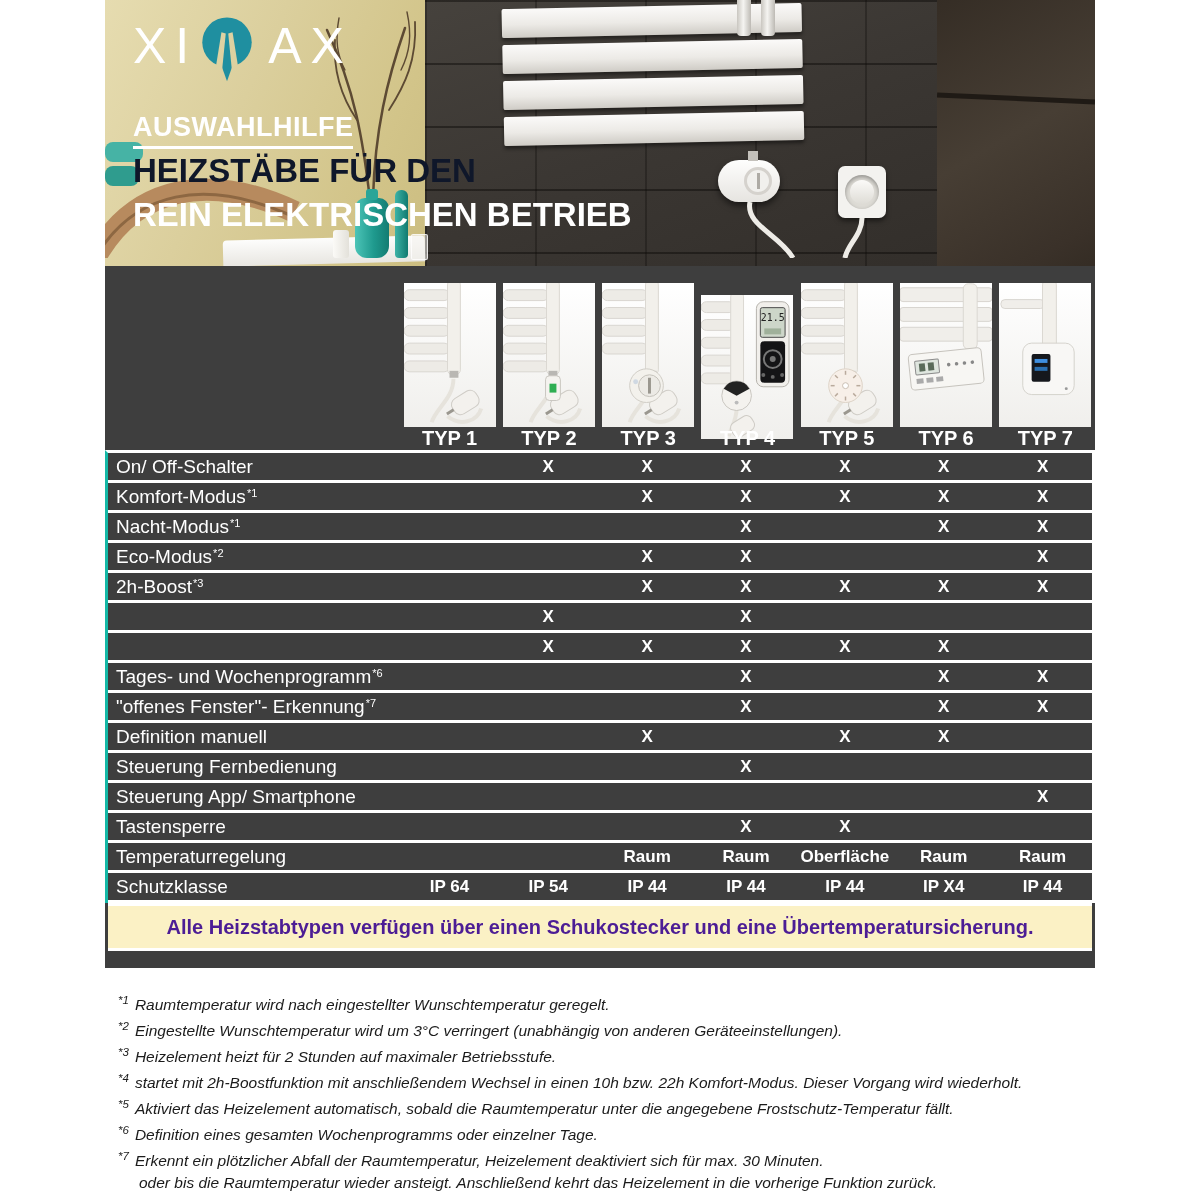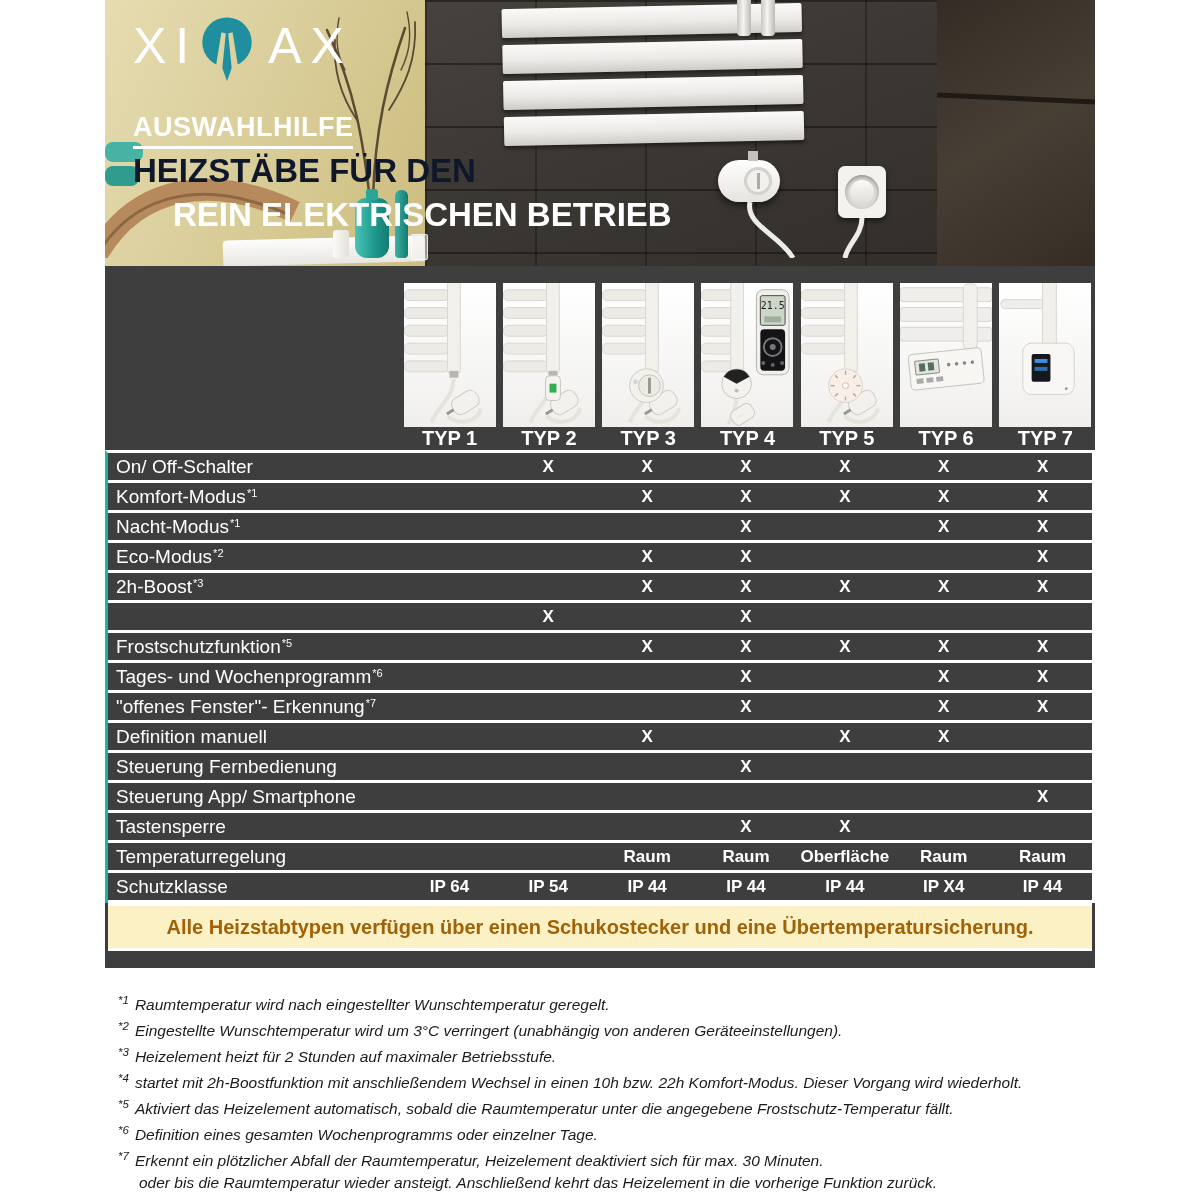--- a/index.html
+++ b/index.html
@@ -51,37 +51,37 @@
   .table-top{position:absolute;left:118px;top:238px;width:202px;height:26px;border-radius:4px 4px 0 0;
         background:linear-gradient(#fdfdfc,#e8e6e1);transform:rotate(-1.5deg);}
   .hero-svg{position:absolute;left:0;top:0;}
 
   .logo{position:absolute;left:28px;top:12px;display:flex;align-items:center;color:#fff;}
   .logo-txt{font-size:50px;font-weight:400;letter-spacing:.18em;line-height:1;}
   .logo-m{width:62px;height:68px;margin:0 10px 0 -2px;transform:translateY(3px);}
   .hero-sub{position:absolute;left:28px;top:112px;color:#fff;font-size:27px;font-weight:bold;
         letter-spacing:.5px;border-bottom:3px solid #fff;padding-bottom:3px;}
   .hero-t1{position:absolute;left:28px;top:152px;color:#0f172a;font-size:33px;font-weight:bold;}
-  .hero-t2{position:absolute;left:28px;top:196px;color:#fff;font-size:33px;font-weight:bold;margin-left:40px;}
+  .hero-t2{position:absolute;left:28px;top:196px;color:#fff;font-size:33px;font-weight:bold;}
 
   
   .board{position:absolute;left:105px;top:266px;width:990px;height:702px;background:#3e3e3e;}
   .tile{position:absolute;top:17px;width:92px;height:144px;background:linear-gradient(#ffffff,#f0efec);}
   .col-label{position:absolute;top:160px;height:24px;line-height:24px;text-align:center;
         color:#fff;font-size:20px;font-weight:bold;}
   .rows-wrap{position:absolute;left:0;top:184px;width:990px;border-top:3px solid #fff;
         border-left:3px solid #14b8a6;border-right:3px solid #fff;box-sizing:border-box;}
   .t-row{display:grid;grid-template-columns:292px repeat(7,1fr);height:27px;align-items:center;
         background:#3e3e3e;border-bottom:3px solid #fff;color:#fff;}
   .t-label{font-size:19px;padding-left:8px;white-space:nowrap;}
   .t-label .fnref{font-size:11px;position:relative;top:-6px;margin-left:1px;}
   .t-cell{text-align:center;font-size:17px;font-weight:bold;}
   .banner{position:absolute;left:3px;right:3px;top:637px;height:42px;background:#fbf1c5;
         border-top:3px solid #fff;border-bottom:3px solid #fff;
-        text-align:center;line-height:42px;font-size:20px;font-weight:bold;color:#a16207;}
+        text-align:center;line-height:42px;font-size:20px;font-weight:bold;color:#4c1d95;}
 
   
   .footnotes{position:absolute;left:118px;top:994px;width:975px;color:#1b1b1b;}
   .fn{font-style:italic;font-size:15.5px;margin-bottom:7px;line-height:1.1;}
   .fn .fns{font-size:11.5px;vertical-align:6px;margin-right:6px;}
   .fn .fn2{display:block;margin-left:21px;margin-top:5px;}
 </style>
 </head>
 <body>
 
@@ -206,21 +206,21 @@
                  <path d="M44,134 C56,144 74,140 78,126" stroke="#e6e3dc" stroke-width="4" fill="none"></path>
             <g transform="translate(62,120) rotate(-32)">
                    <rect x="-14" y="-9" width="28" height="18" rx="7" fill="#f3f1ed" stroke="#cfccc6"></rect>
                    <line x1="-22" y1="0" x2="-14" y2="0" stroke="#9a978f" stroke-width="3"></line>
             </g>
             <circle cx="45" cy="103" r="17" fill="#f3f1ec" stroke="#cfccc5"></circle>
             <circle cx="48" cy="103" r="11" fill="#eceae5" stroke="#c4c1ba"></circle>
             <line x1="48" y1="95" x2="48" y2="111" stroke="#9a978f" stroke-width="3"></line>
             <circle cx="34" cy="99" r="2.5" fill="#cfd8e2"></circle>
           </svg></div>
-        <div class="tile" style="left: 596.37px;"><svg width="92" height="144" viewBox="0 0 93 144">
+        <div class="tile" style="left: 596.37px; margin-top: 12px;"><svg width="92" height="144" viewBox="0 0 93 144">
             <rect x="0" y="6" width="34" height="11" rx="5.5" fill="#edebe6" stroke="#d9d6d0"></rect>
             <rect x="0" y="24" width="34" height="11" rx="5.5" fill="#edebe6" stroke="#d9d6d0"></rect>
             <rect x="0" y="42" width="34" height="11" rx="5.5" fill="#edebe6" stroke="#d9d6d0"></rect>
             <rect x="0" y="60" width="34" height="11" rx="5.5" fill="#edebe6" stroke="#d9d6d0"></rect>
             <rect x="0" y="78" width="34" height="11" rx="5.5" fill="#edebe6" stroke="#d9d6d0"></rect>
             <rect x="30" y="-4" width="13" height="96" rx="5" fill="#f2f0eb" stroke="#dbd8d1"></rect>
             <rect x="32" y="88" width="9" height="7" fill="#b9b7b3"></rect>
             <path d="M36,114 C36,126 30,134 28,142" stroke="#e6e3dc" stroke-width="4" fill="none"></path>
              <g transform="translate(42,132) rotate(-32)">
               <rect x="-12" y="-8" width="24" height="16" rx="6" fill="#f3f1ed" stroke="#cfccc6"></rect>
@@ -355,21 +355,20 @@
         <div class="t-row">
           <div class="t-cell"></div>
           <div class="t-cell"></div>
           <div class="t-cell">X</div>
           <div class="t-cell"></div>
           <div class="t-cell">X</div>
           <div class="t-cell"></div>
           <div class="t-cell"></div>
         </div>
         <div class="t-row">
-          <div class="t-label"><span>Frostschutzfunktion</span><span class="fnref">*5</span></div>
           <div class="t-cell"></div>
           <div class="t-cell"></div>
           <div class="t-cell">X</div>
           <div class="t-cell">X</div>
           <div class="t-cell">X</div>
           <div class="t-cell">X</div>
           <div class="t-cell">X</div>
         </div>
         <div class="t-row">
           <div class="t-label"><span>Tages- und Wochenprogramm</span><span class="fnref">*6</span></div>

